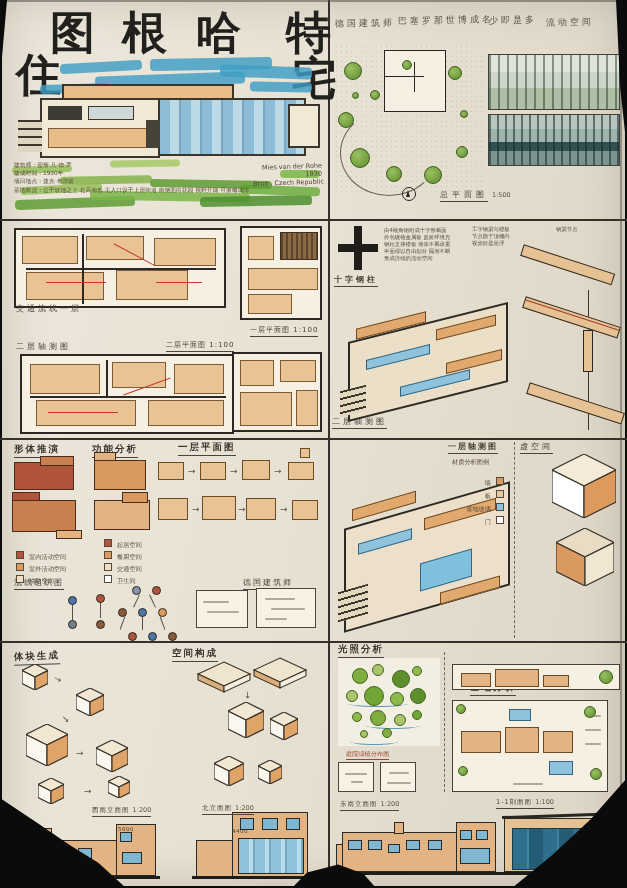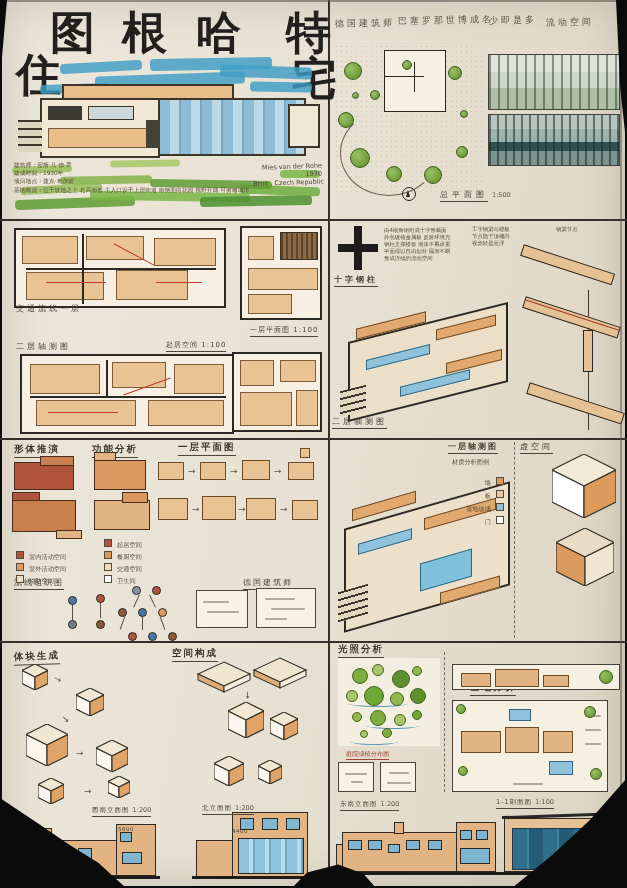--- a/index.html
+++ b/index.html
@@ -124,21 +124,21 @@
   </div>
 
   <div class="p plan" style="left:240px;top:226px;width:82px;height:94px;">
     <div style="position:absolute;left:38px;top:4px;width:38px;height:28px;background:repeating-linear-gradient(90deg,#5f452b 0 2px,#8a6a44 2px 5px);border:1px solid #3c2f1e;box-sizing:border-box;"></div>
     <div class="room" style="position:absolute;left:6px;top:8px;width:26px;height:24px;"></div>
     <div class="room" style="position:absolute;left:6px;top:40px;width:70px;height:22px;"></div>
     <div class="room" style="position:absolute;left:6px;top:66px;width:44px;height:20px;"></div>
   </div>
   <div class="p lbl lbl-u" style="left:250px;top:325px;font-size:7px;">一层平面图 1:100</div>
 
-  <div class="p lbl lbl-u" style="left:166px;top:340px;font-size:7px;">起居空间 1:100</div>
+  <div class="p lbl lbl-u" style="left:166px;top:340px;font-size:7px;">二层平面图 1:100</div>
   <div class="p plan" style="left:232px;top:352px;width:90px;height:80px;">
     <div class="room" style="position:absolute;left:6px;top:6px;width:34px;height:26px;"></div>
     <div class="room" style="position:absolute;left:46px;top:6px;width:36px;height:22px;"></div>
     <div class="room" style="position:absolute;left:6px;top:38px;width:52px;height:34px;"></div>
     <div class="room" style="position:absolute;left:62px;top:36px;width:22px;height:36px;"></div>
   </div>
 
   <div class="p" style="left:338px;top:226px;width:40px;height:44px;">
     <div style="position:absolute;left:16px;top:0;width:8px;height:44px;background:#1f1d1a;"></div>
     <div style="position:absolute;left:0;top:18px;width:40px;height:8px;background:#1f1d1a;"></div>

